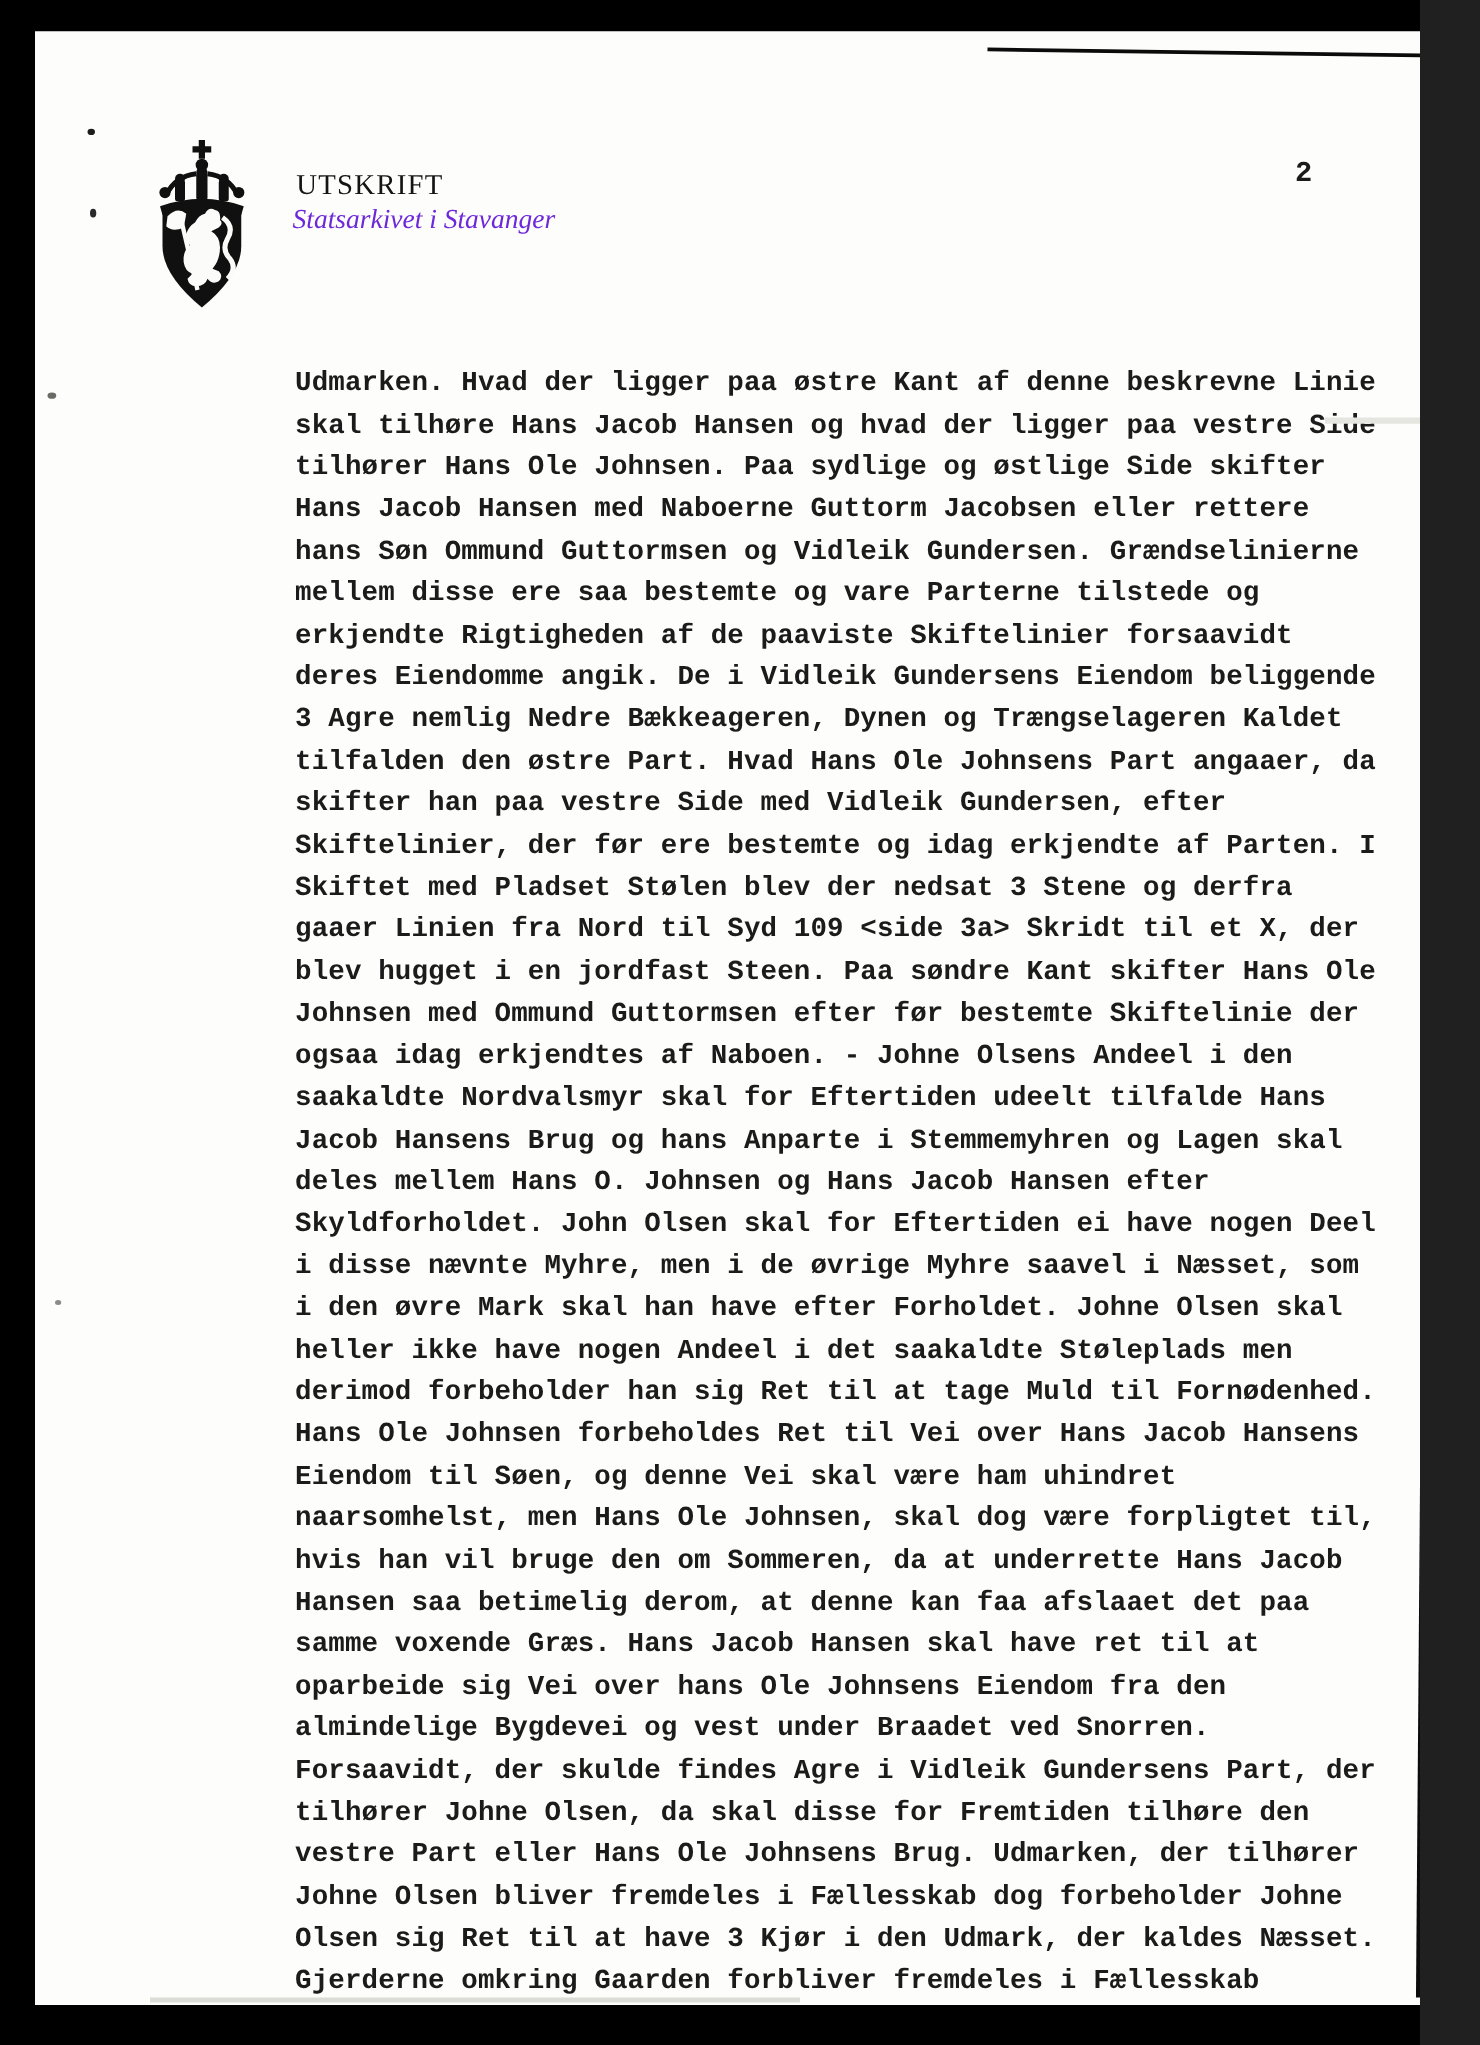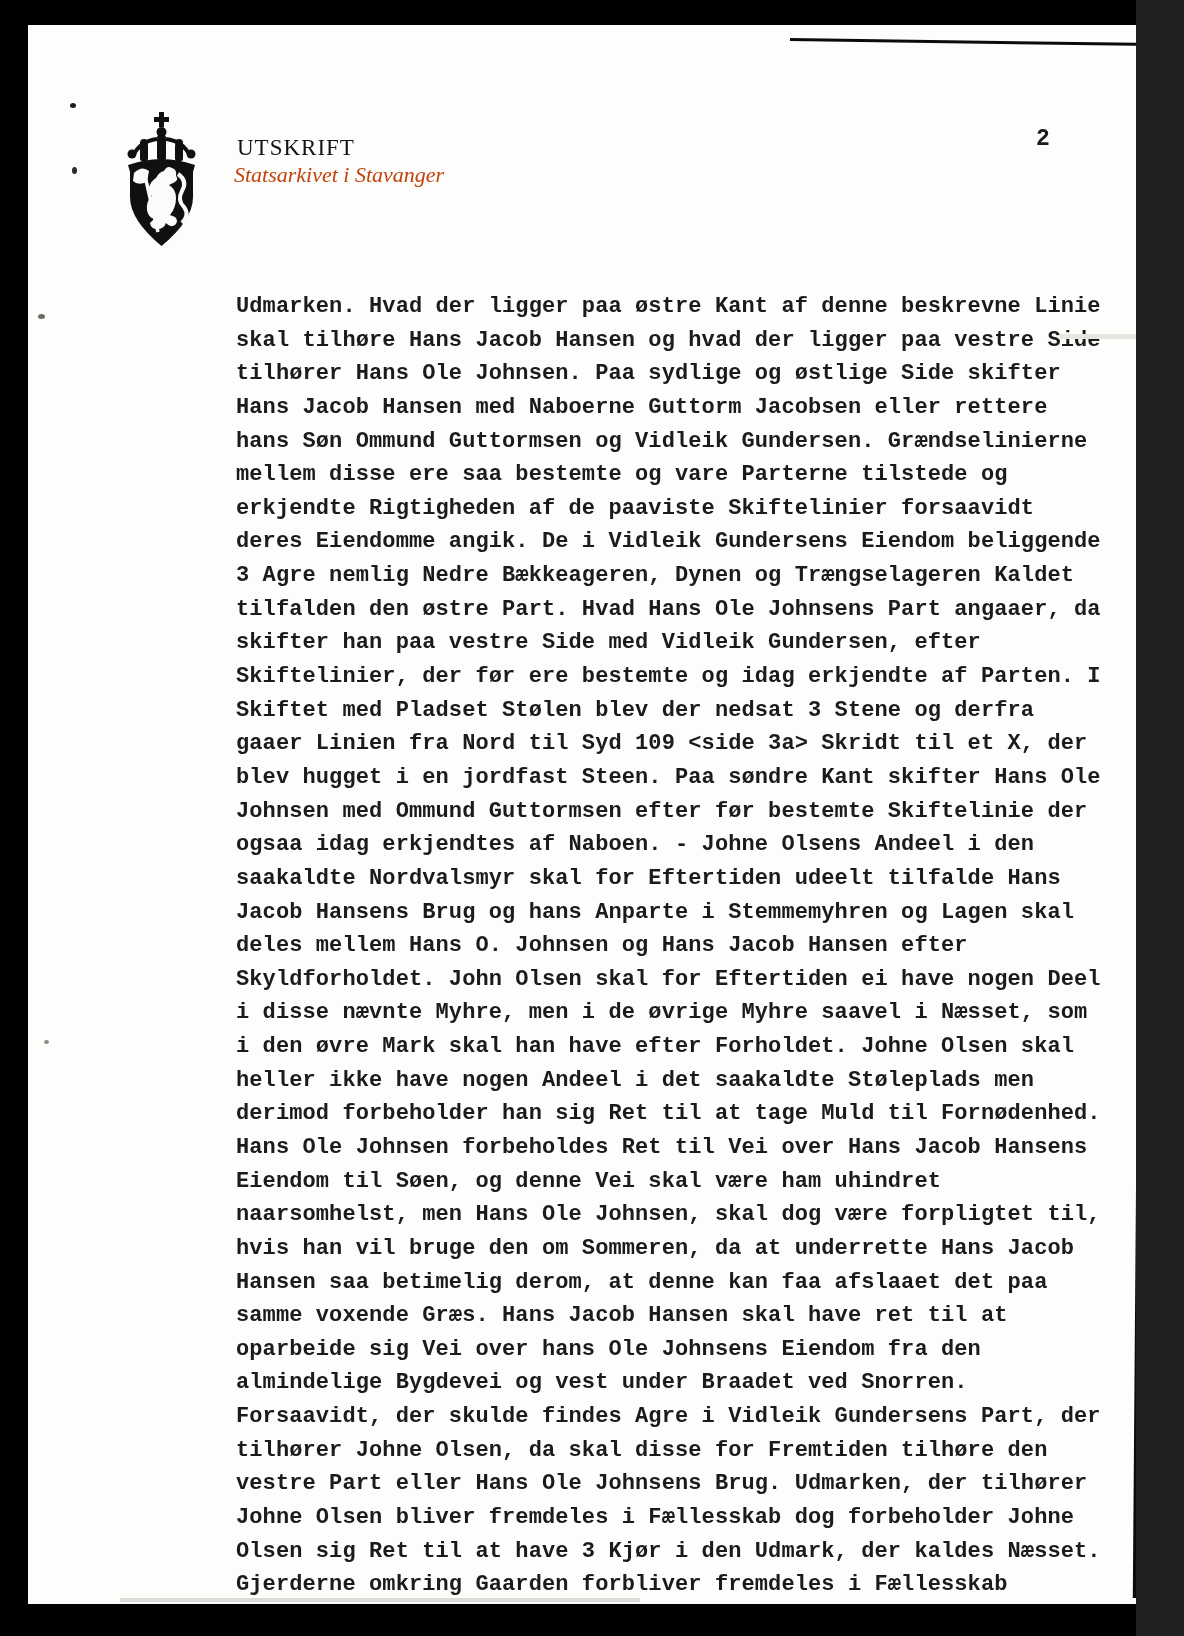--- a/index.html
+++ b/index.html
@@ -25,21 +25,21 @@
   }
   
   .title {
     position:absolute; left:237px; top:135px;
     font-family:"Liberation Serif", serif; font-size:23px; letter-spacing:1px;
     color:#141414; white-space:pre;
   }
   .subtitle {
     position:absolute; left:234px; top:162px;
     font-family:"Liberation Serif", serif; font-style:italic; font-size:22px;
-    color:#c2410c; white-space:pre;text-align:center;
+    color:#6d28d9; white-space:pre;text-align:center;
   }
   .pagenum {
     position:absolute; left:1036px; top:126px;
     font-size:23px; font-weight:bold; color:#1b1b1b;
   }
   .emblem { position:absolute; left:121px; top:111px; }
   
   .body-text {
     position:absolute; left:212px; top:189px;
     font-size:22px; font-weight:bold; line-height:33.65px;

